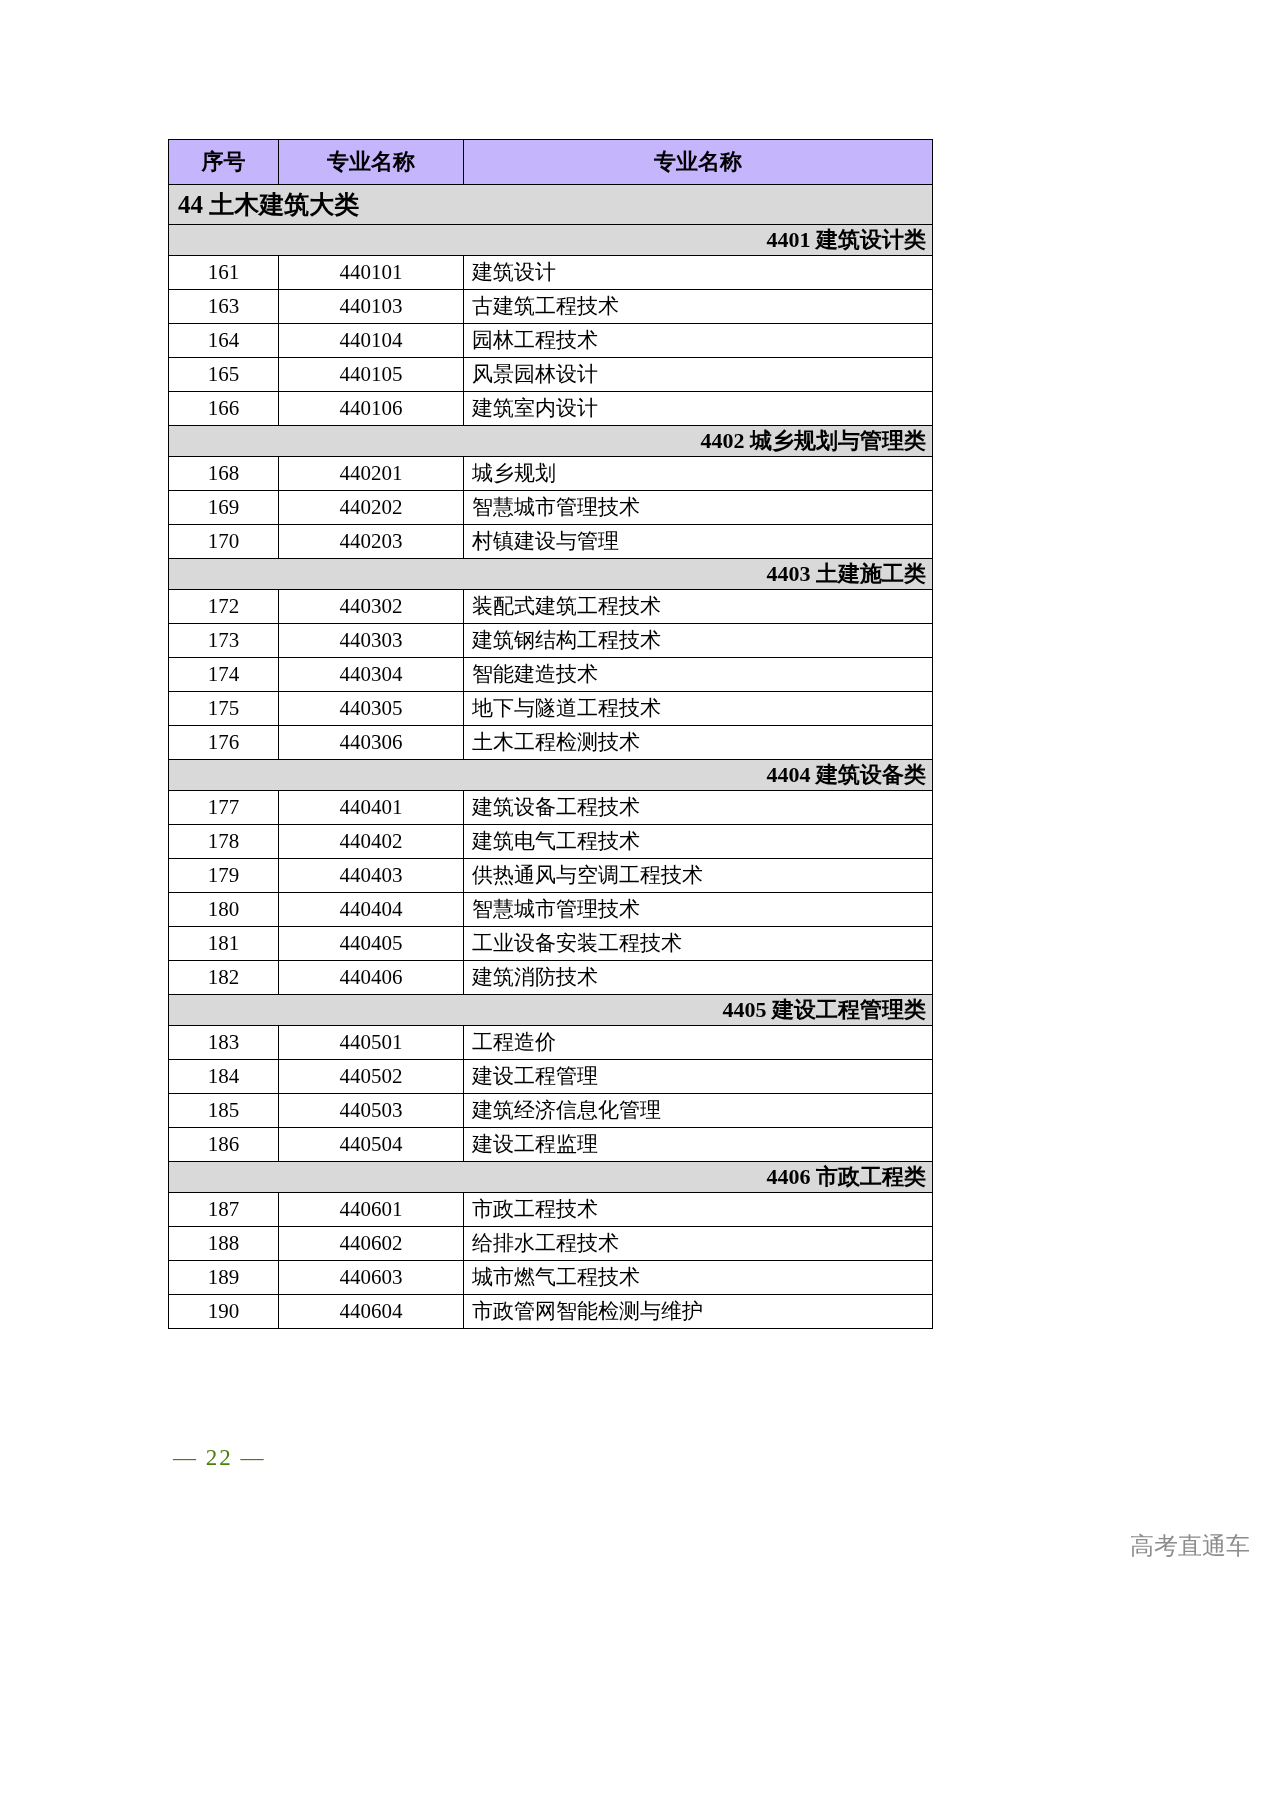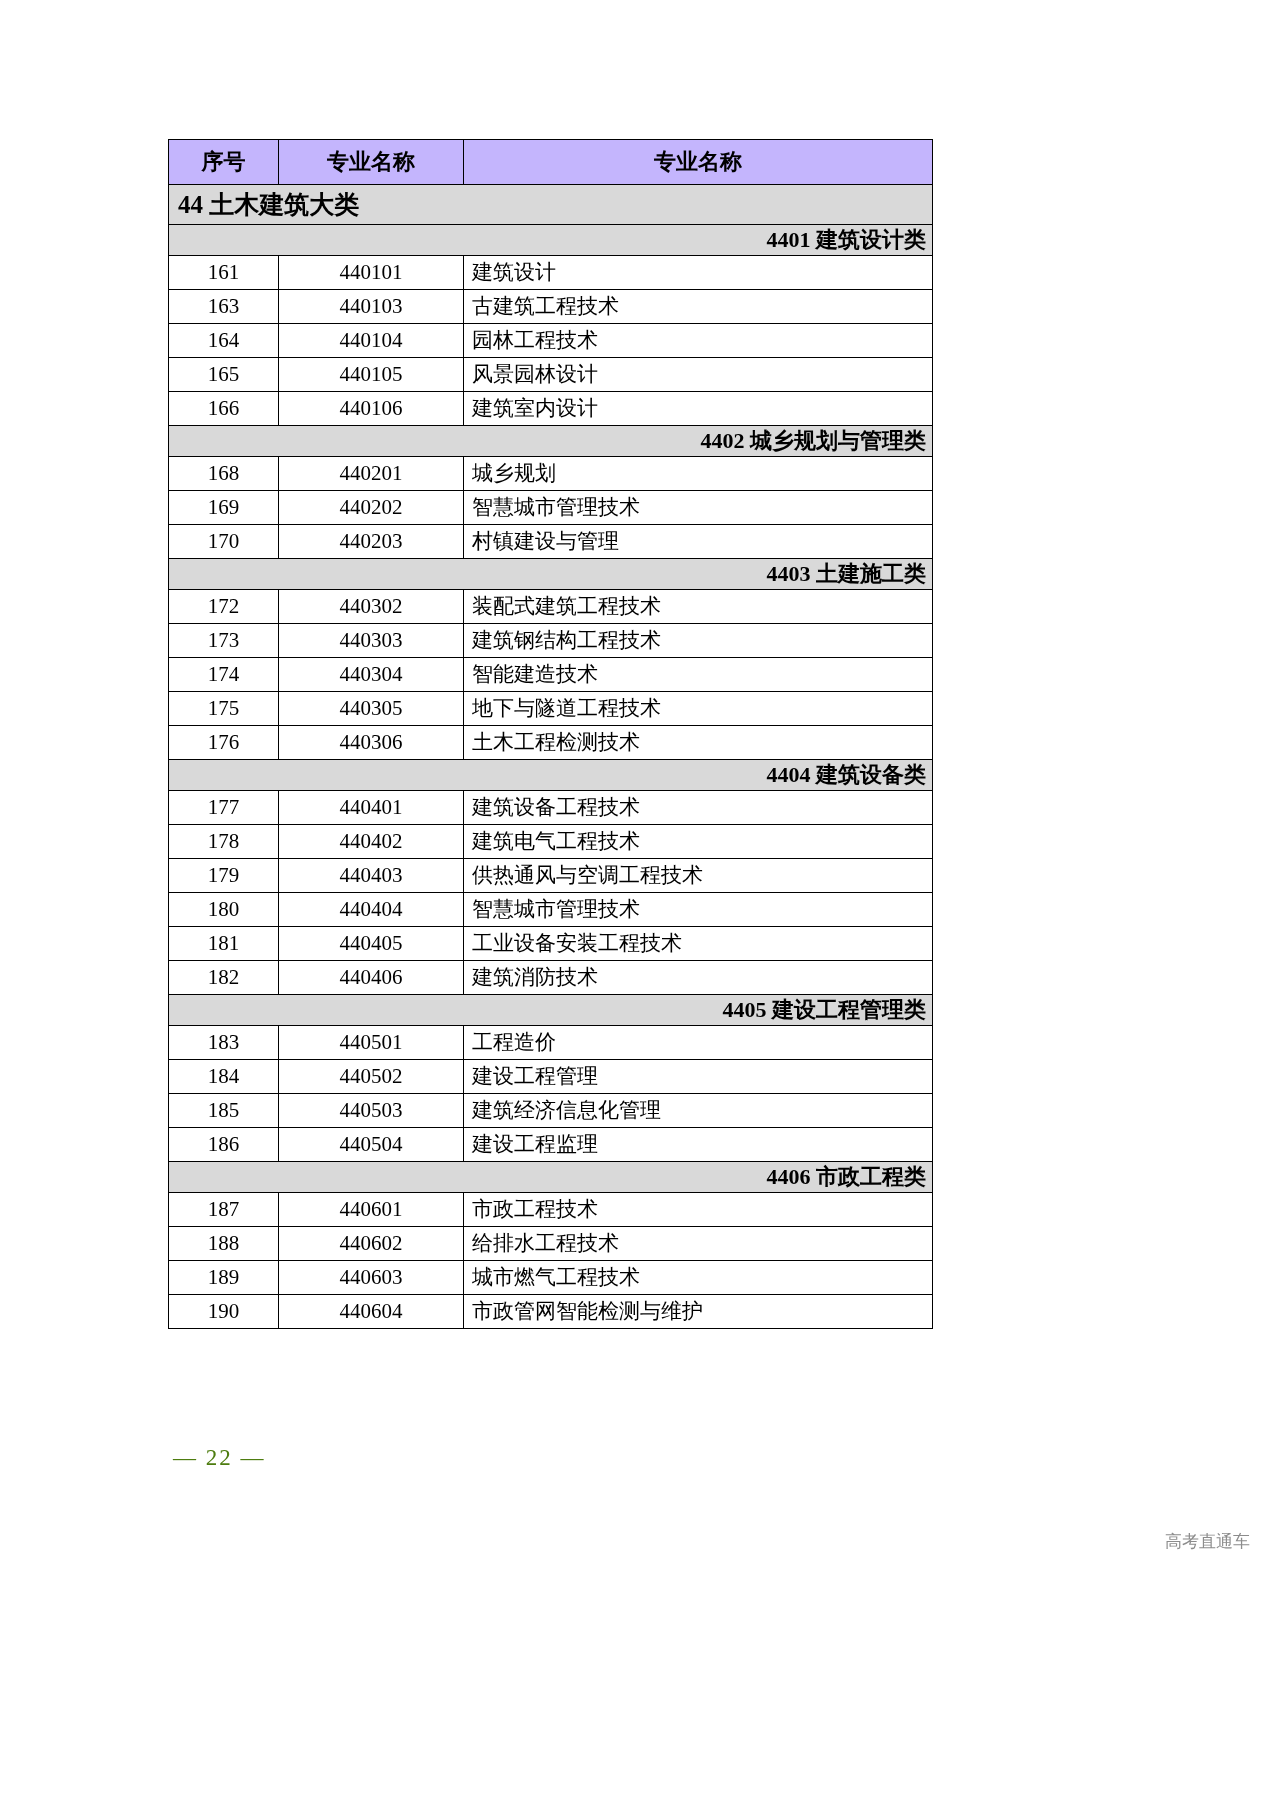--- a/index.html
+++ b/index.html
@@ -72,21 +72,21 @@
     left: 173px;
     top: 1445px;
     font-size: 23px;
     color: #4d7c0f;
     letter-spacing: 2px;
   }
   .watermark {
     position: absolute;
     right: 30px;
     top: 1530px;
-    font-size: 17px;
+    font-size: 24px;
     color: #8c8c8c;
     font-family: "Liberation Sans", "DejaVu Sans", sans-serif;
   }
 </style>
 </head>
 <body>
 
 <div class="page">
 
   <table class="majors-table">

